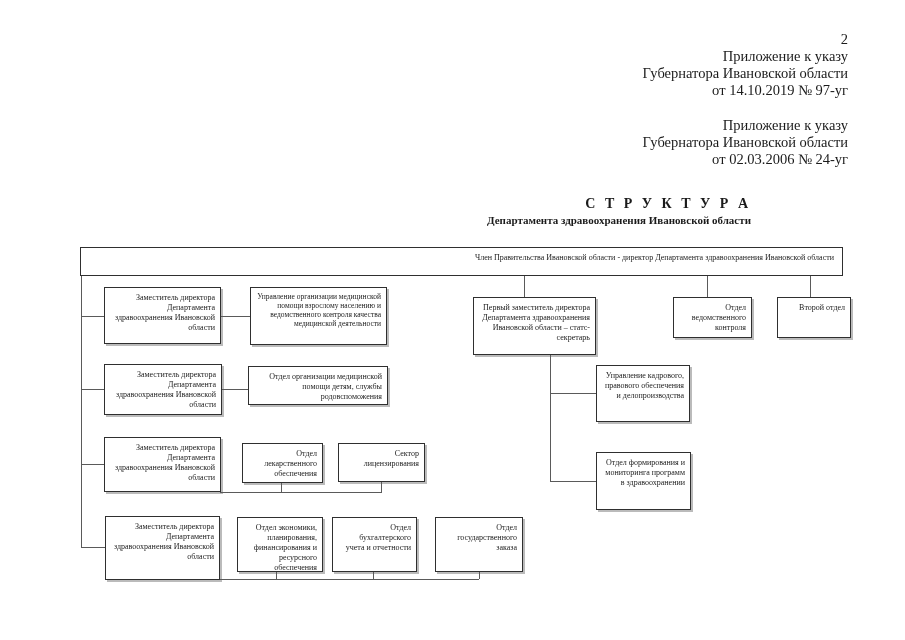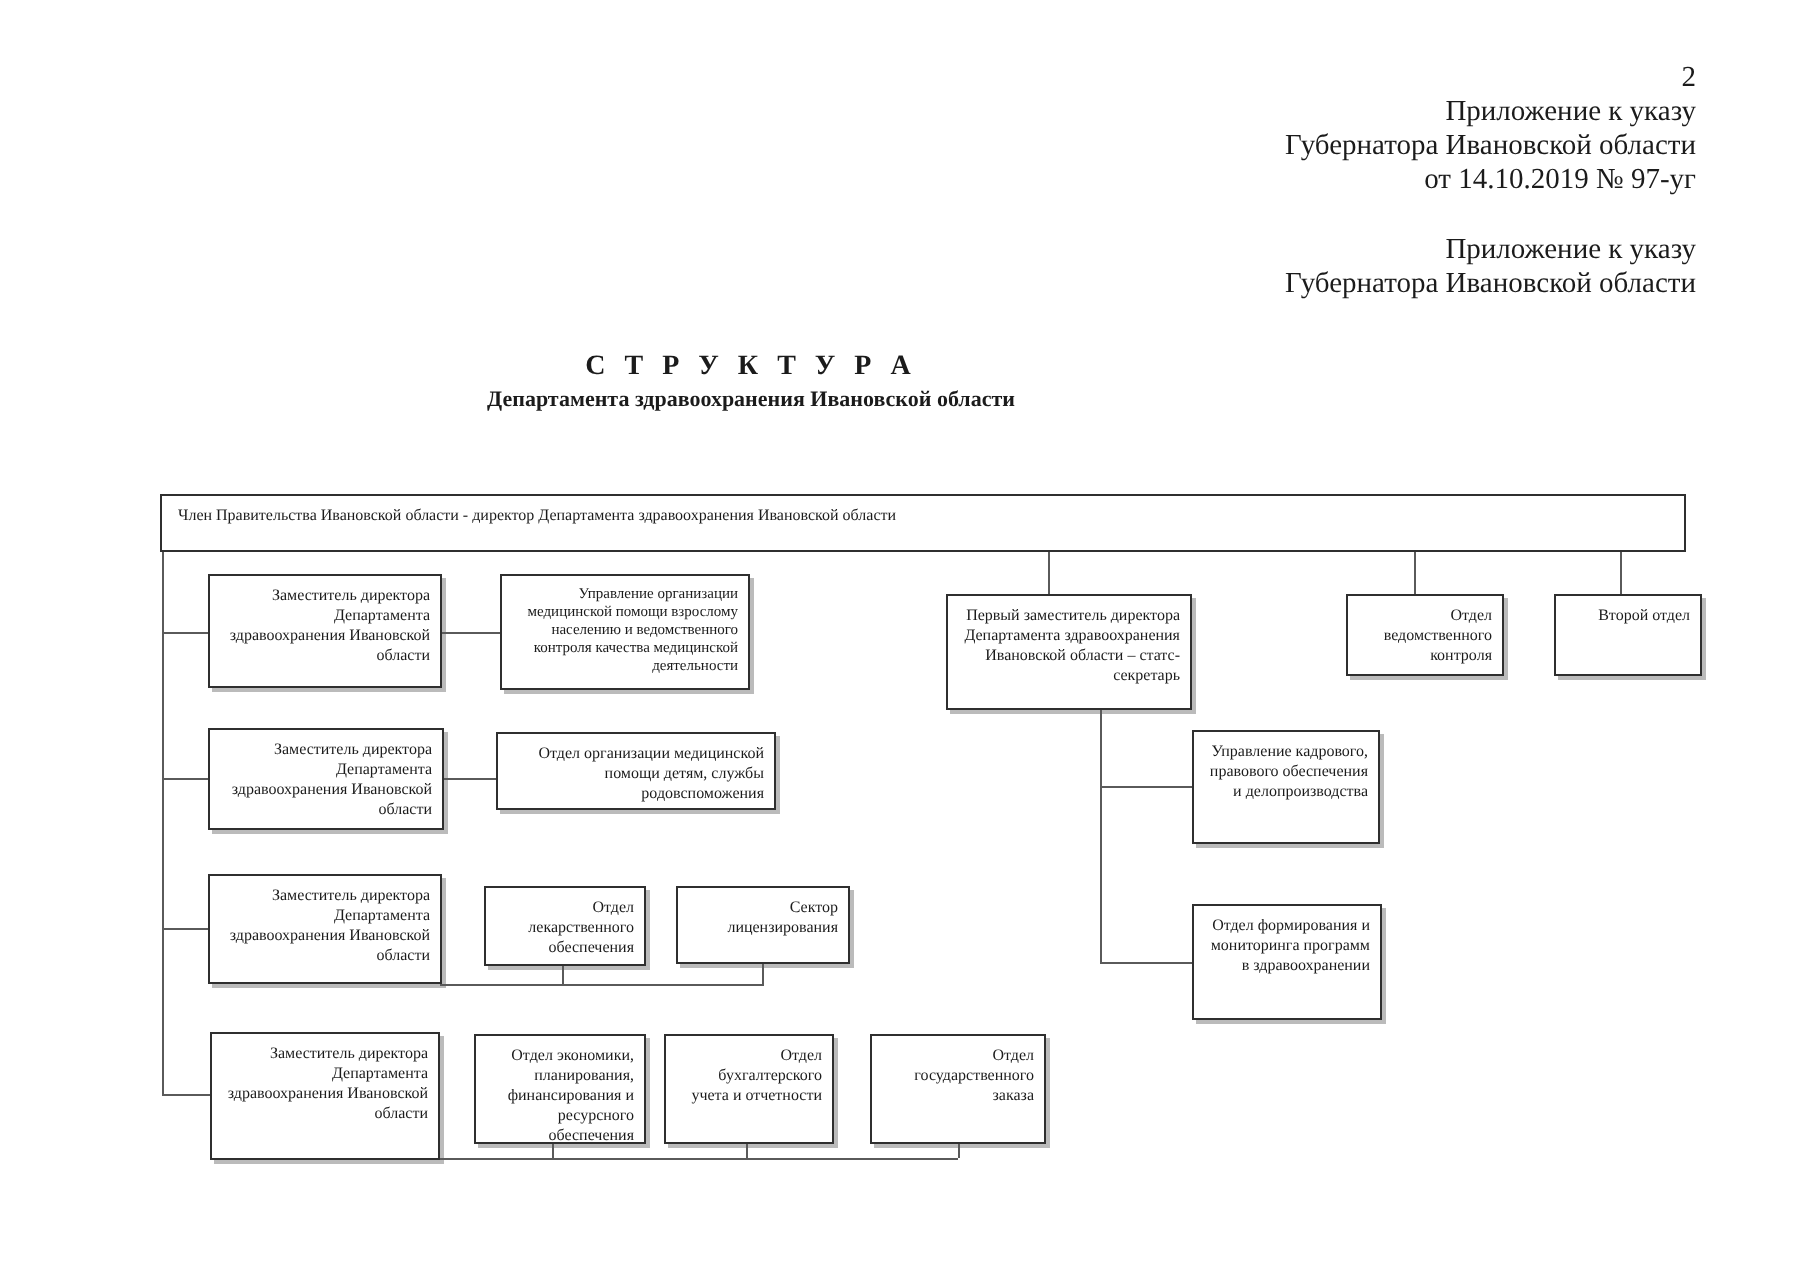--- a/index.html
+++ b/index.html
@@ -8,66 +8,67 @@
     background:#ffffff; overflow:hidden;
     font-family:"Liberation Serif","DejaVu Serif",serif; color:#1b1b1b;
   }
   
   .hdr {
     position:absolute; top:31px; right:57px; text-align:right;
     font-size:14.5px; line-height:17px; white-space:nowrap;
   }
   .hdr .gap { height:18px; }
   
-  .title { position:absolute; top:176px; left:0; width:751px; text-align:center; }
+  .title { position:absolute; top:196px; left:0; width:751px; text-align:right; }
   .title .t1 { font-weight:bold; font-size:14px; letter-spacing:3px; }
   .title .t2 { font-weight:bold; font-size:11px; margin-top:2px; }
   
   .box {
     position:absolute; box-sizing:border-box; background:#fff;
     border:1px solid #2f2f2f; box-shadow:2px 2px 0 rgba(120,120,120,.5);
     font-size:8px; line-height:10px; padding:5px 5px 2px 6px;
     color:#1b1b1b; text-align:right;
   }
   .box.tight { font-size:7.5px; line-height:9px; padding-top:4px; }
-  .box.center { text-align:left; padding:5px 8px 2px; box-shadow:none; }
+  .box.center { text-align:right; padding:5px 8px 2px; box-shadow:none; }
   
   .vln { position:absolute; width:1px; background:#5a5a5a; }
   .hln { position:absolute; height:1px; background:#5a5a5a; }
 </style>
 </head>
 <body>
 
 <div class="page">
 
   <div class="hdr">
     <div>2</div>
     <div>
       <div>Приложение к указу</div>
       <div>Губернатора Ивановской области</div>
       <div>от 14.10.2019 № 97-уг</div>
     </div>
     <div class="gap"></div>
     <div>
       <div>Приложение к указу</div>
       <div>Губернатора Ивановской области</div>
+      <div>от 02.03.2006 № 24-уг</div>
     </div>
   </div>
 
   <div class="title">
     <div class="t1">С Т Р У К Т У Р А</div>
     <div class="t2">Департамента здравоохранения Ивановской области</div>
   </div>
 
   <div>
 
     <div class="box center" style="left:80px;top:247px;width:763px;height:29px">Член Правительства Ивановской области - директор Департамента здравоохранения Ивановской области</div>
 
     <div class="box" style="left:104px;top:287px;width:117px;height:57px">Заместитель директора Департамента здравоохранения Ивановской области</div>
-    <div class="box tight" style="left:250px;top:287px;width:125px;height:58px">Управление организации медицинской помощи взрослому населению и ведомственного контроля качества медицинской деятельности</div>
+    <div class="box tight" style="left:250px;top:287px;width:137px;height:58px">Управление организации медицинской помощи взрослому населению и ведомственного контроля качества медицинской деятельности</div>
 
     <div class="box" style="left:104px;top:364px;width:118px;height:51px">Заместитель директора Департамента здравоохранения Ивановской области</div>
     <div class="box" style="left:248px;top:366px;width:140px;height:39px">Отдел организации медицинской помощи детям, службы родовспоможения</div>
 
     <div class="box" style="left:104px;top:437px;width:117px;height:55px">Заместитель директора Департамента здравоохранения Ивановской области</div>
     <div class="box" style="left:242px;top:443px;width:81px;height:40px">Отдел лекарственного обеспечения</div>
     <div class="box" style="left:338px;top:443px;width:87px;height:39px">Сектор лицензирования</div>
 
     <div class="box" style="left:105px;top:516px;width:115px;height:64px">Заместитель директора Департамента здравоохранения Ивановской области</div>
     <div class="box" style="left:237px;top:517px;width:86px;height:55px">Отдел экономики, планирования, финансирования и ресурсного обеспечения</div>

